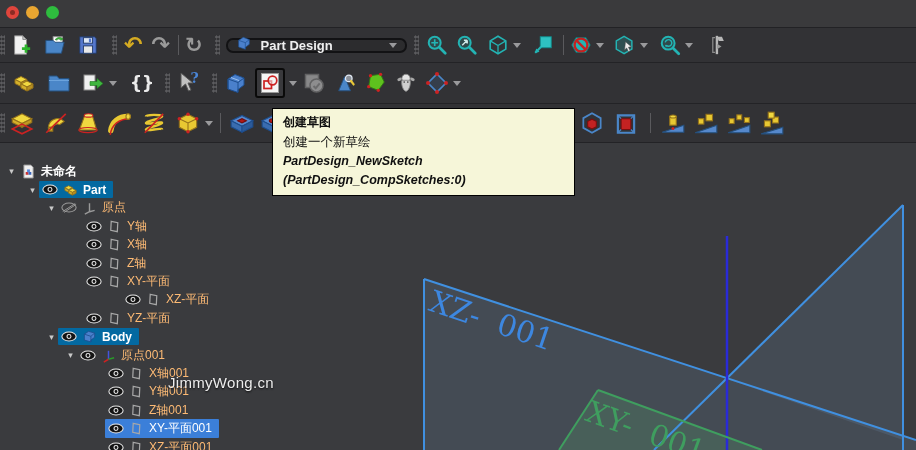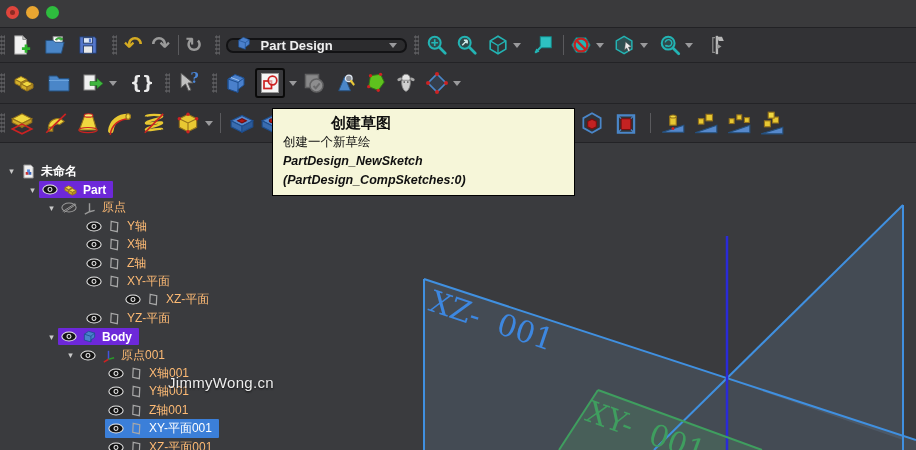--- a/index.html
+++ b/index.html
@@ -30,33 +30,33 @@
     border:2px solid #121214;border-radius:7px;padding:0 8px;box-sizing:border-box;}
   .wbsel .wblabel{color:#f0f0f0;font-size:13px;font-weight:600;margin-left:8px;flex:1;}
   
   .main{position:relative;height:307px;background:#3a3b3e;}
   #viewport{position:absolute;left:0;top:0;}
   
   .tree{position:absolute;left:0;top:19px;width:420px;z-index:5;}
   .trow{display:flex;align-items:center;height:18.4px;white-space:nowrap;}
   .tcaret{font-size:9px;color:#c9c9c9;width:13px;flex:none;text-align:center;}
   .rowinner{display:flex;align-items:center;gap:5px;padding:1px 7px 1px 3px;border-radius:1px;}
-  .rowinner.hl{background:#6d28d9;}
+  .rowinner.hl{background:#0369a1;}
   .rowinner.sel{background:#3b7fd9;}
   .tlabel{font-size:12px;color:#fdba74;}
   .tlabel.b{font-weight:bold;color:#ffffff;}
   .rowinner.sel .tlabel{color:#ffffff;}
   .ticon svg{display:block;}
   
   .watermark{position:absolute;left:168px;top:231px;z-index:8;font-size:15px;font-weight:normal;
     color:#ededed;text-shadow:0 1px 2px rgba(0,0,0,.85);letter-spacing:.3px;}
   
   .tooltip{position:absolute;left:272px;top:108px;width:281px;z-index:60;background:#f6f6d9;
     border:1px solid #000;padding:4px 10px 5px;color:#101010;}
-  .tt-title{font-size:15px;font-weight:bold;line-height:19px;margin-left:48px;}
+  .tt-title{font-size:12px;font-weight:bold;line-height:19px;}
   .tt-desc{font-size:12.5px;line-height:20px;}
   .tt-cmd{font-size:12.5px;font-style:italic;line-height:19px;font-weight:600;}
 </style>
 </head>
 <body>
 
 <div class="screen">
 
   <div class="titlebar">
     <div class="lights">

